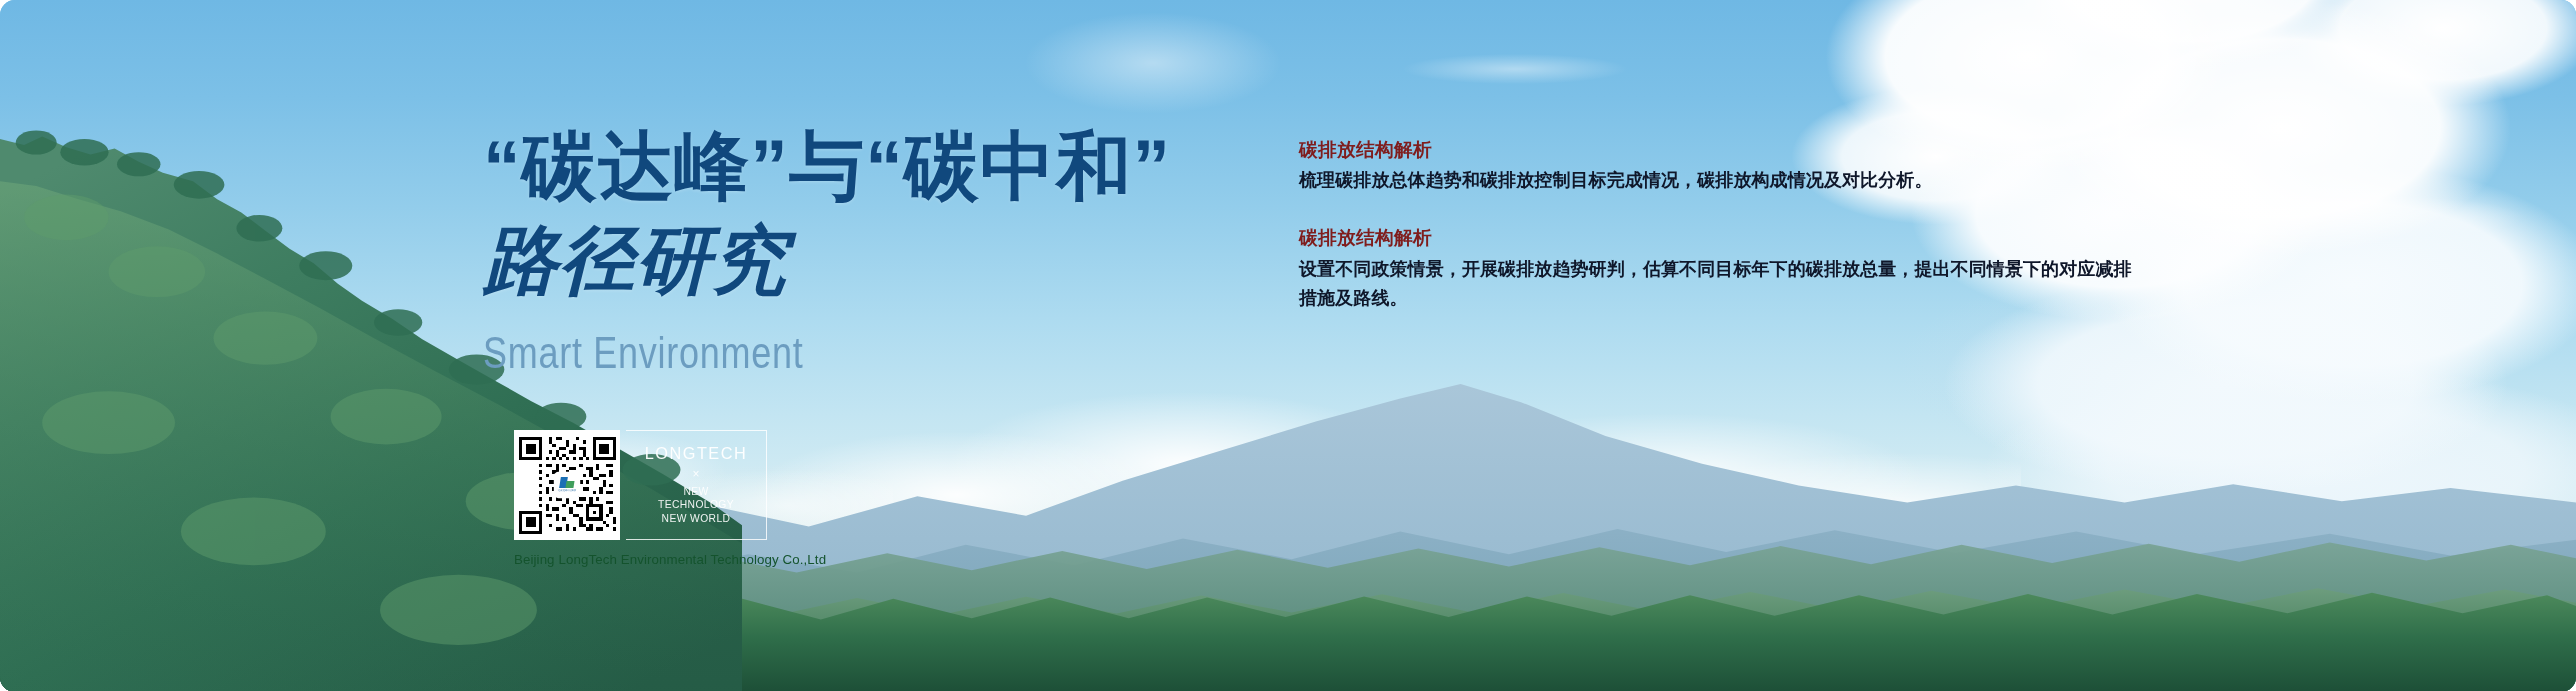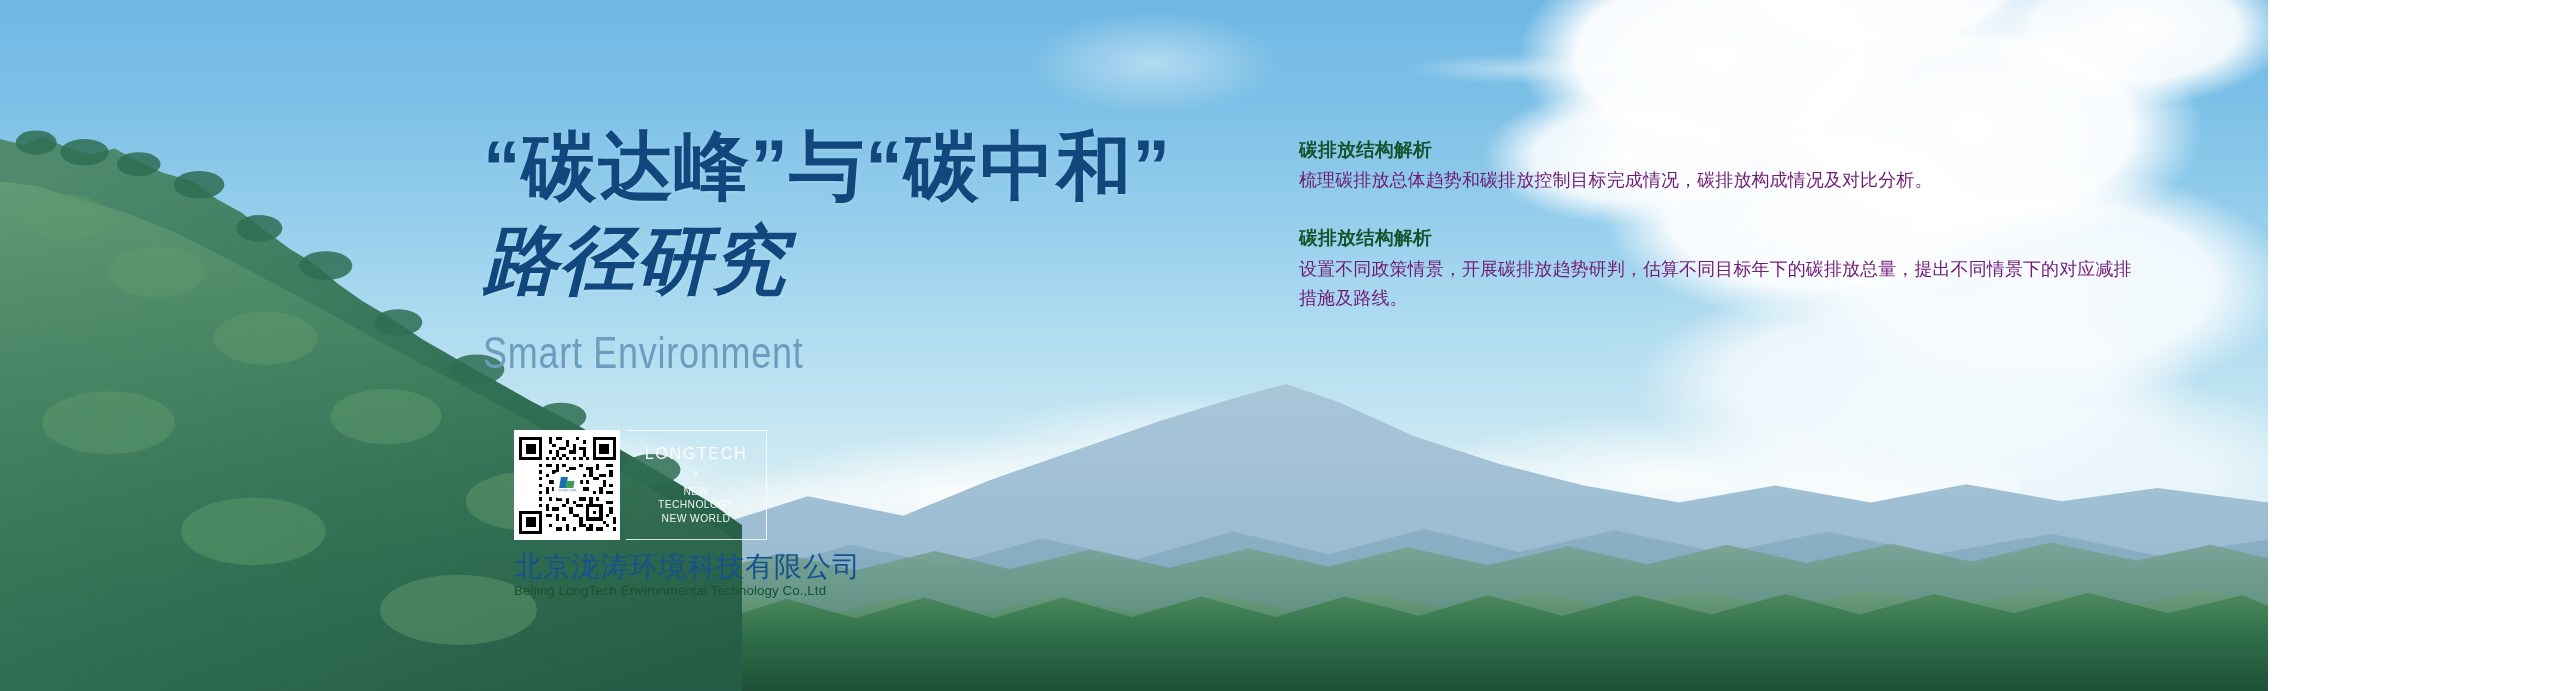--- a/index.html
+++ b/index.html
@@ -7,24 +7,25 @@
     margin: 0;
     padding: 0;
     background: #ffffff;
   }
   body {
     font-family: "Liberation Sans", "DejaVu Sans", sans-serif;
   }
 
   .banner {
     position: relative;
-    width: 2268px;
+    width: 2576px;
     height: 692px;
     overflow: hidden;
     background: #71b9e3;
+    border-radius: 15px;
   }
 
   
   .sky {
     position: absolute;
     inset: 0;
     background:
       linear-gradient(to bottom,
         #6fb8e4 0%,
         #7cc0e7 14%,
@@ -295,33 +296,33 @@
   .right-text {
     position: absolute;
     left: 1299px;
     top: 138px;
     width: 845px;
     z-index: 40;
   }
   .sec { margin-bottom: 26.6px; }
   .sec:last-child { margin-bottom: 0; }
   .sec-head {
-    color: #14532d;
+    color: #7f1d1d;
     font-size: 18.7px;
     font-weight: 700;
     letter-spacing: 0.3px;
     line-height: 1.25;
     margin-bottom: 4.8px;
   }
   .sec-body {
-    color: #701a75;
+    color: #0f172a;
     font-size: 18px;
     line-height: 1.62;
     letter-spacing: 0.1px;
-    font-weight: 400;
+    font-weight: 700;
   }
   .sec-2 { margin-top: 31px; }
   .sec-3 { margin-top: 34px; }
 </style>
 </head>
 <body>
 
 <div class="banner">
 
   <div class="sky"></div>
@@ -595,21 +596,20 @@
         <div class="lt-x">×</div>
         <div class="lt-tag">
           <div>NEW</div>
           <div>TECHNOLOGY</div>
           <div>NEW WORLD</div>
         </div>
       </div>
     </div>
 
     <div class="company">
-      <div class="company-cn">北京泷涛环境科技有限公司</div>
       <div class="company-en">Beijing LongTech Environmental Technology Co.,Ltd</div>
     </div>
   </div>
 
   <div class="right-text">
 
     <div class="sec sec-1">
       <div class="sec-head">碳排放结构解析</div>
       <div class="sec-body">梳理碳排放总体趋势和碳排放控制目标完成情况，碳排放构成情况及对比分析。</div>
     </div>

